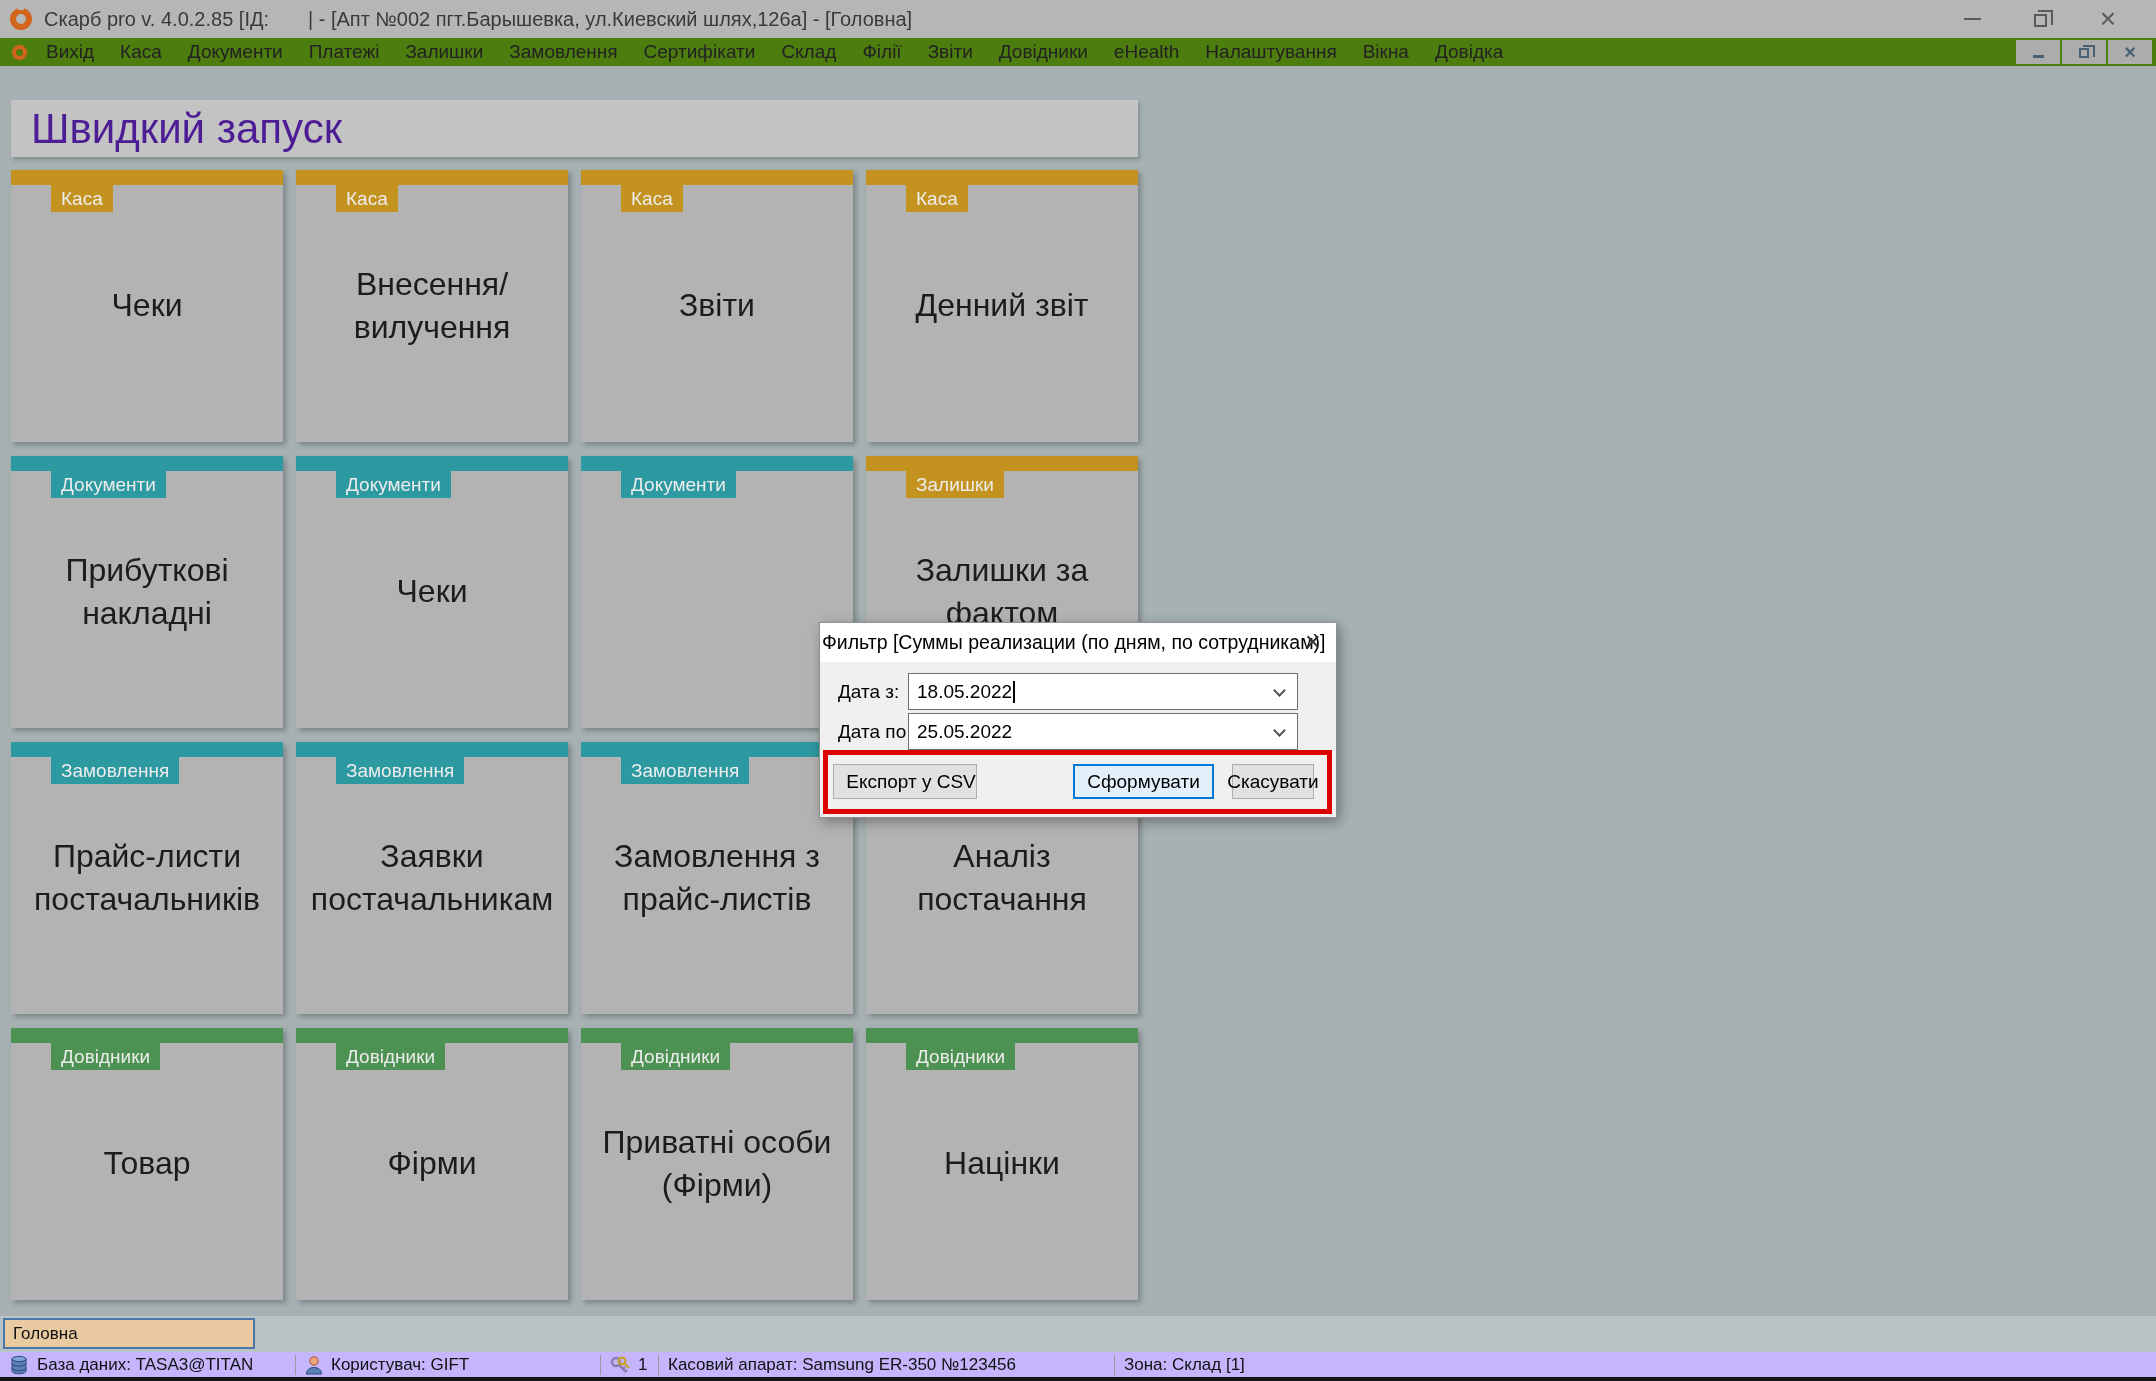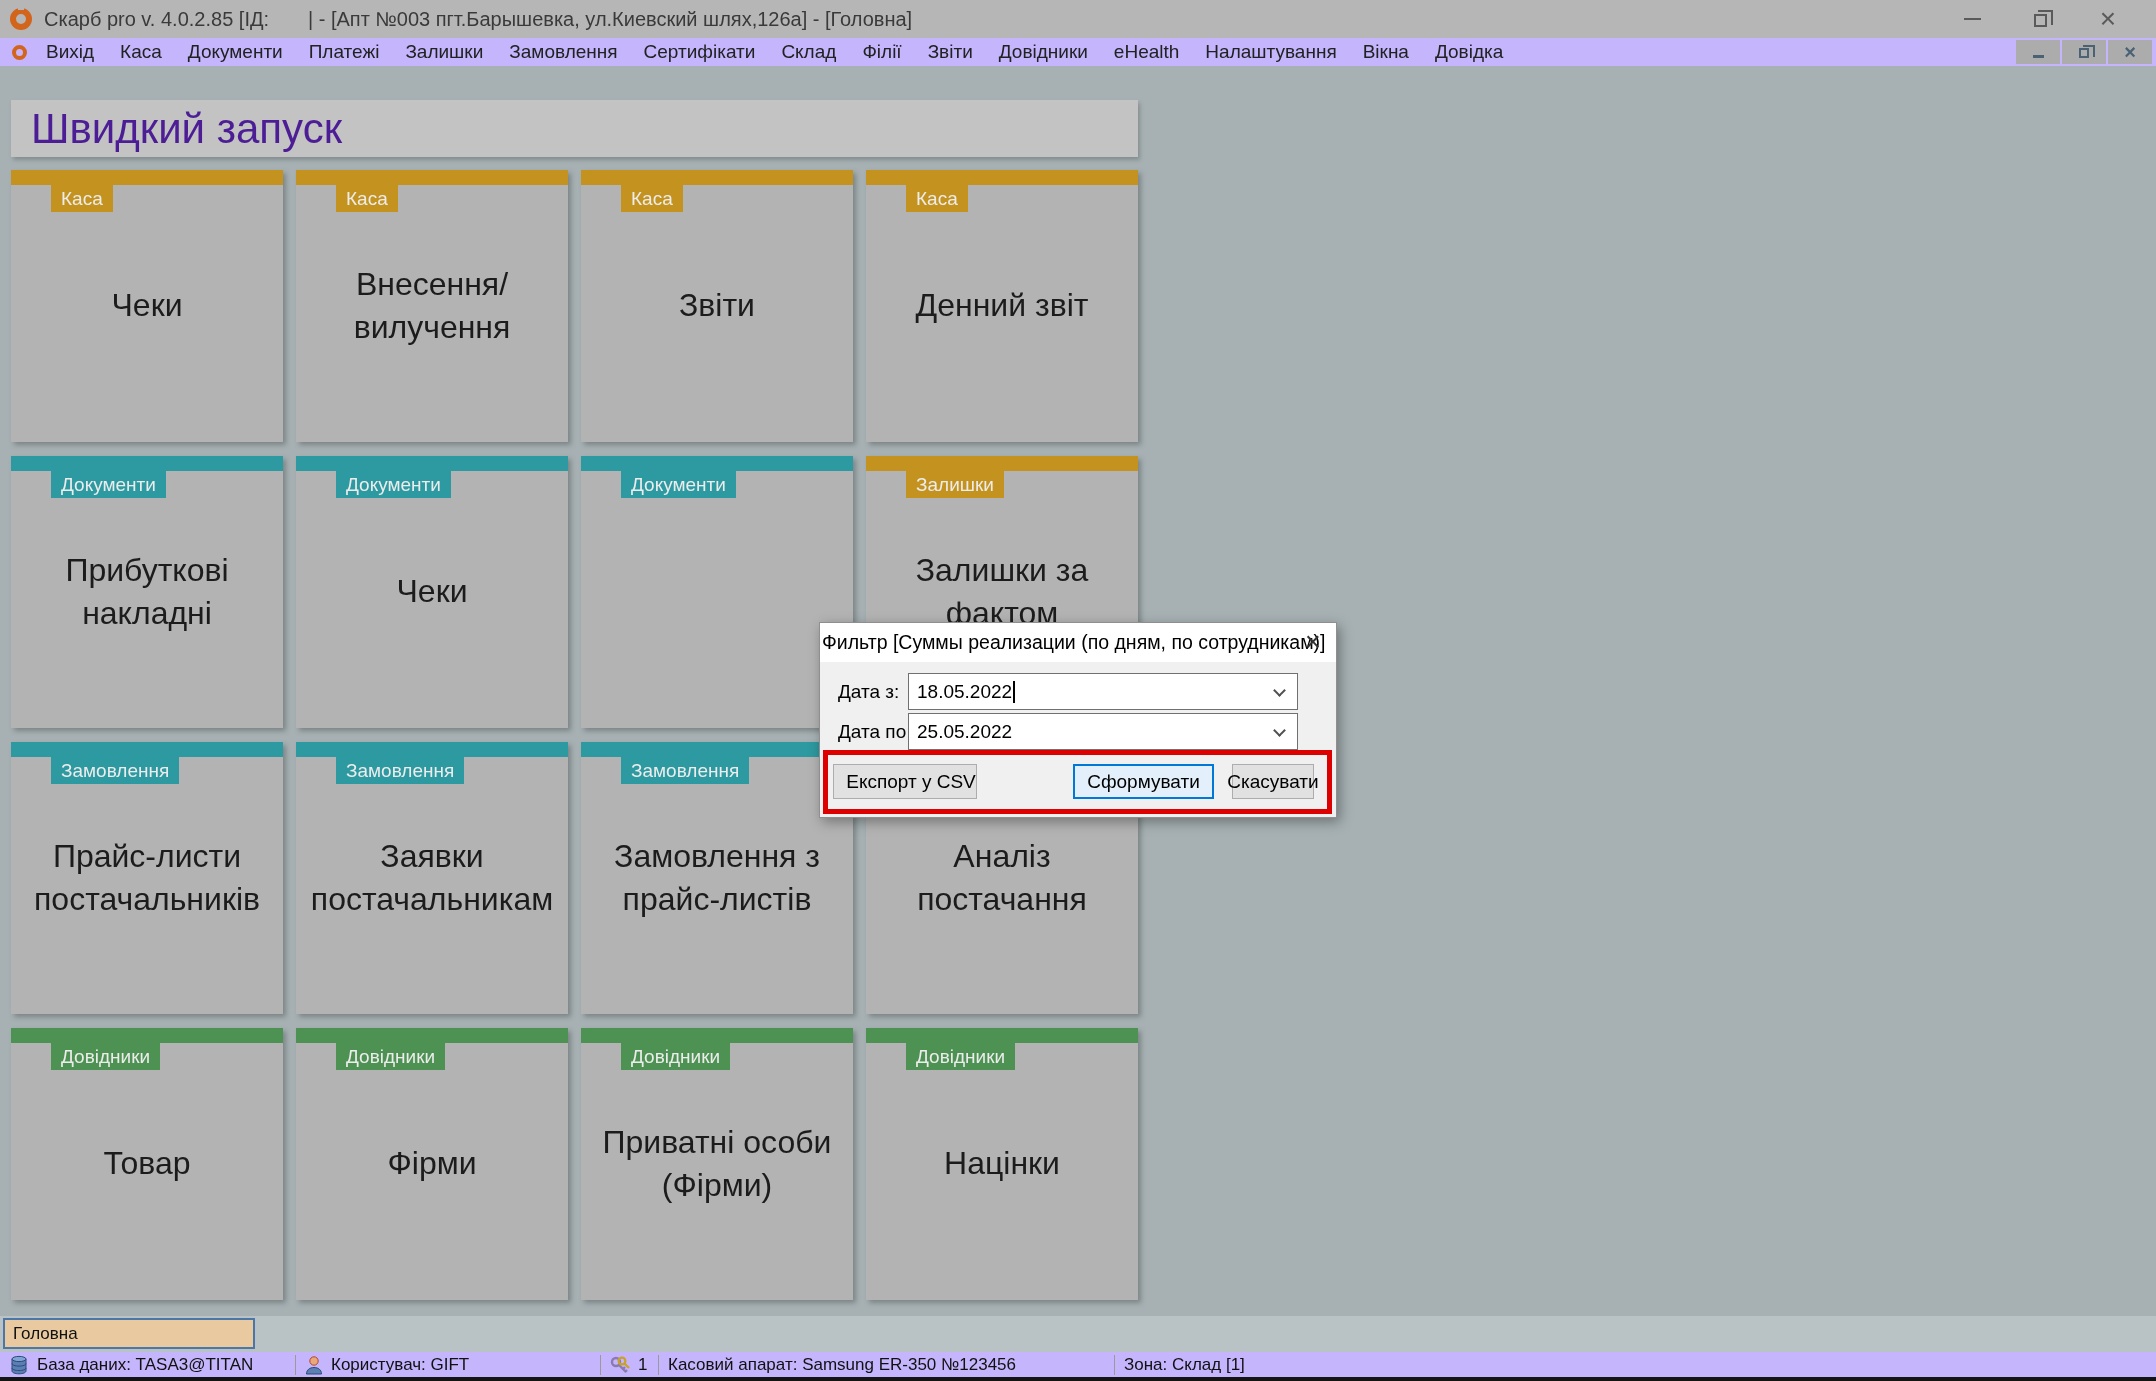--- a/index.html
+++ b/index.html
@@ -16,21 +16,21 @@
   .app-logo{width:22px;height:22px;border:6px solid #d2641c;border-radius:50%;margin-left:10px;flex:0 0 auto;position:relative;}
   .app-logo::after{content:"";position:absolute;left:2px;top:-8px;width:6px;height:4px;background:#b6b6b6;}
   .title-text{margin-left:12px;font-size:20px;color:#3a3a3a;white-space:pre;}
   .win-controls{position:absolute;right:14px;top:0;height:38px;display:flex;}
   .win-btn{width:68px;height:38px;display:flex;align-items:center;justify-content:center;color:#5a5a5a;}
   .glyph-min{width:17px;height:2px;background:#5a5a5a;}
   .glyph-restore{width:13px;height:13px;border:2px solid #5a5a5a;position:relative;margin-top:3px;}
   .glyph-restore::before{content:"";position:absolute;left:2px;top:-6px;width:13px;height:13px;border:2px solid #5a5a5a;border-left:none;border-bottom:none;}
   .glyph-close{font-size:28px;line-height:28px;color:#5a5a5a;}
   
-  .menubar{position:absolute;left:0;top:38px;width:2156px;height:28px;background:#c4b5fd;display:flex;align-items:center;padding-left:8px;}
+  .menubar{position:absolute;left:0;top:38px;width:2156px;height:28px;background:#4d7c0f;display:flex;align-items:center;padding-left:8px;}
   .menu-logo{width:15px;height:15px;border:4px solid #d2641c;border-radius:50%;margin:0 6px 0 4px;flex:0 0 auto;}
   .menu-item{padding:0 13px;font-size:19px;color:#222;cursor:default;}
   .mdi-controls{position:absolute;right:4px;top:2px;display:flex;gap:2px;}
   .mdi-btn{width:44px;height:24px;background:#acacac;display:flex;align-items:center;justify-content:center;color:#4a6274;font-weight:bold;}
   .mdi-min{width:11px;height:3px;background:#4a6274;margin-top:8px;}
   .mdi-restore{width:10px;height:10px;border:2px solid #4a6274;position:relative;margin-top:2px;}
   .mdi-restore::before{content:"";position:absolute;left:2px;top:-5px;width:10px;height:10px;border:2px solid #4a6274;border-left:none;border-bottom:none;}
   .mdi-close-x{font-size:20px;line-height:20px;}
   
   .ql-header{position:absolute;left:11px;top:100px;width:1127px;height:57px;background:#c3c3c3;display:flex;align-items:center;box-shadow:2px 3px 4px rgba(70,80,82,.35);}
@@ -61,21 +61,21 @@
   .seg{display:flex;align-items:center;gap:8px;padding-left:9px;border-right:1px solid #9a9a9a;}
   .seg:last-child{border-right:none;flex:1;}
   .seg svg{flex:0 0 auto;}
   .bottom-strip{position:absolute;left:0;top:1377px;width:2156px;height:4px;background:#141414;}
 </style>
 </head>
 <body>
 
 <div class="titlebar">
   <div class="app-logo"></div>
-  <div class="title-text">Скарб pro v. 4.0.2.85 [ІД:       | - [Апт №003 пгт.Барышевка, ул.Киевский шлях,126а] - [Головна]</div>
+  <div class="title-text">Скарб pro v. 4.0.2.85 [ІД:       | - [Апт №002 пгт.Барышевка, ул.Киевский шлях,126а] - [Головна]</div>
   <div class="win-controls">
     <div class="win-btn">
         <div class="glyph-min"></div>
       </div>
     <div class="win-btn">
         <div class="glyph-restore"></div>
       </div>
     <div class="win-btn">
         <span class="glyph-close">×</span>
       </div>

